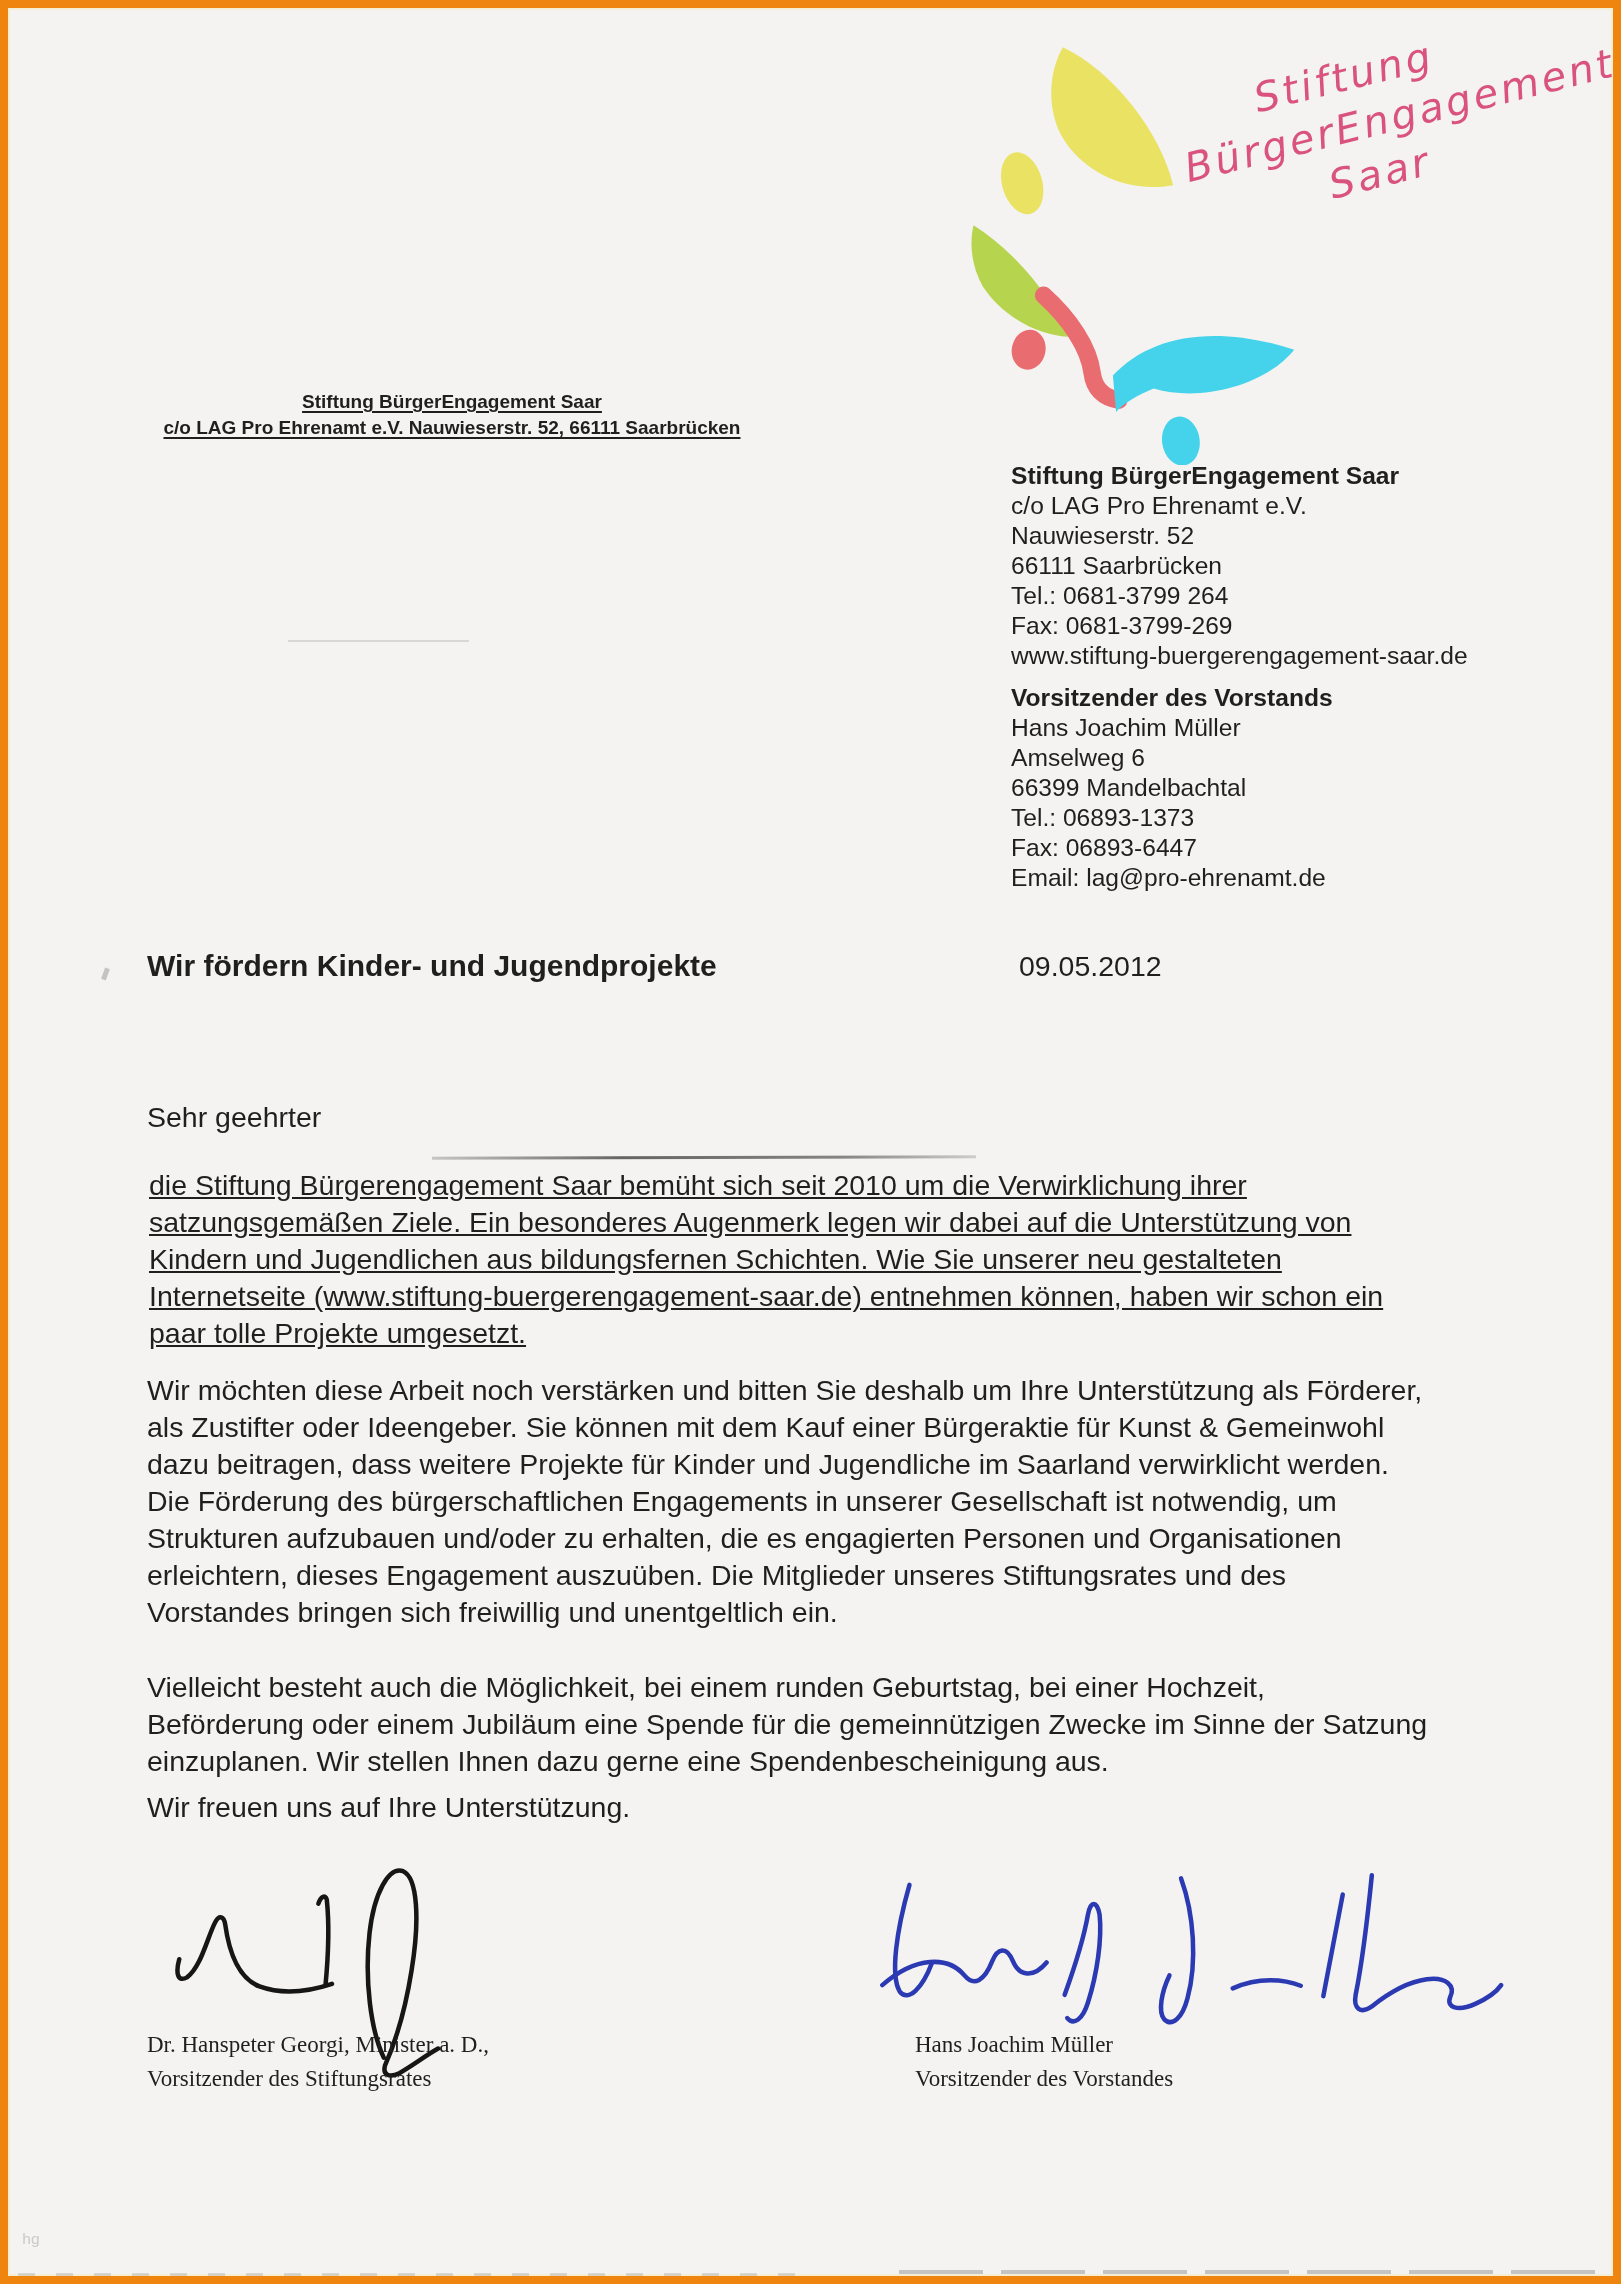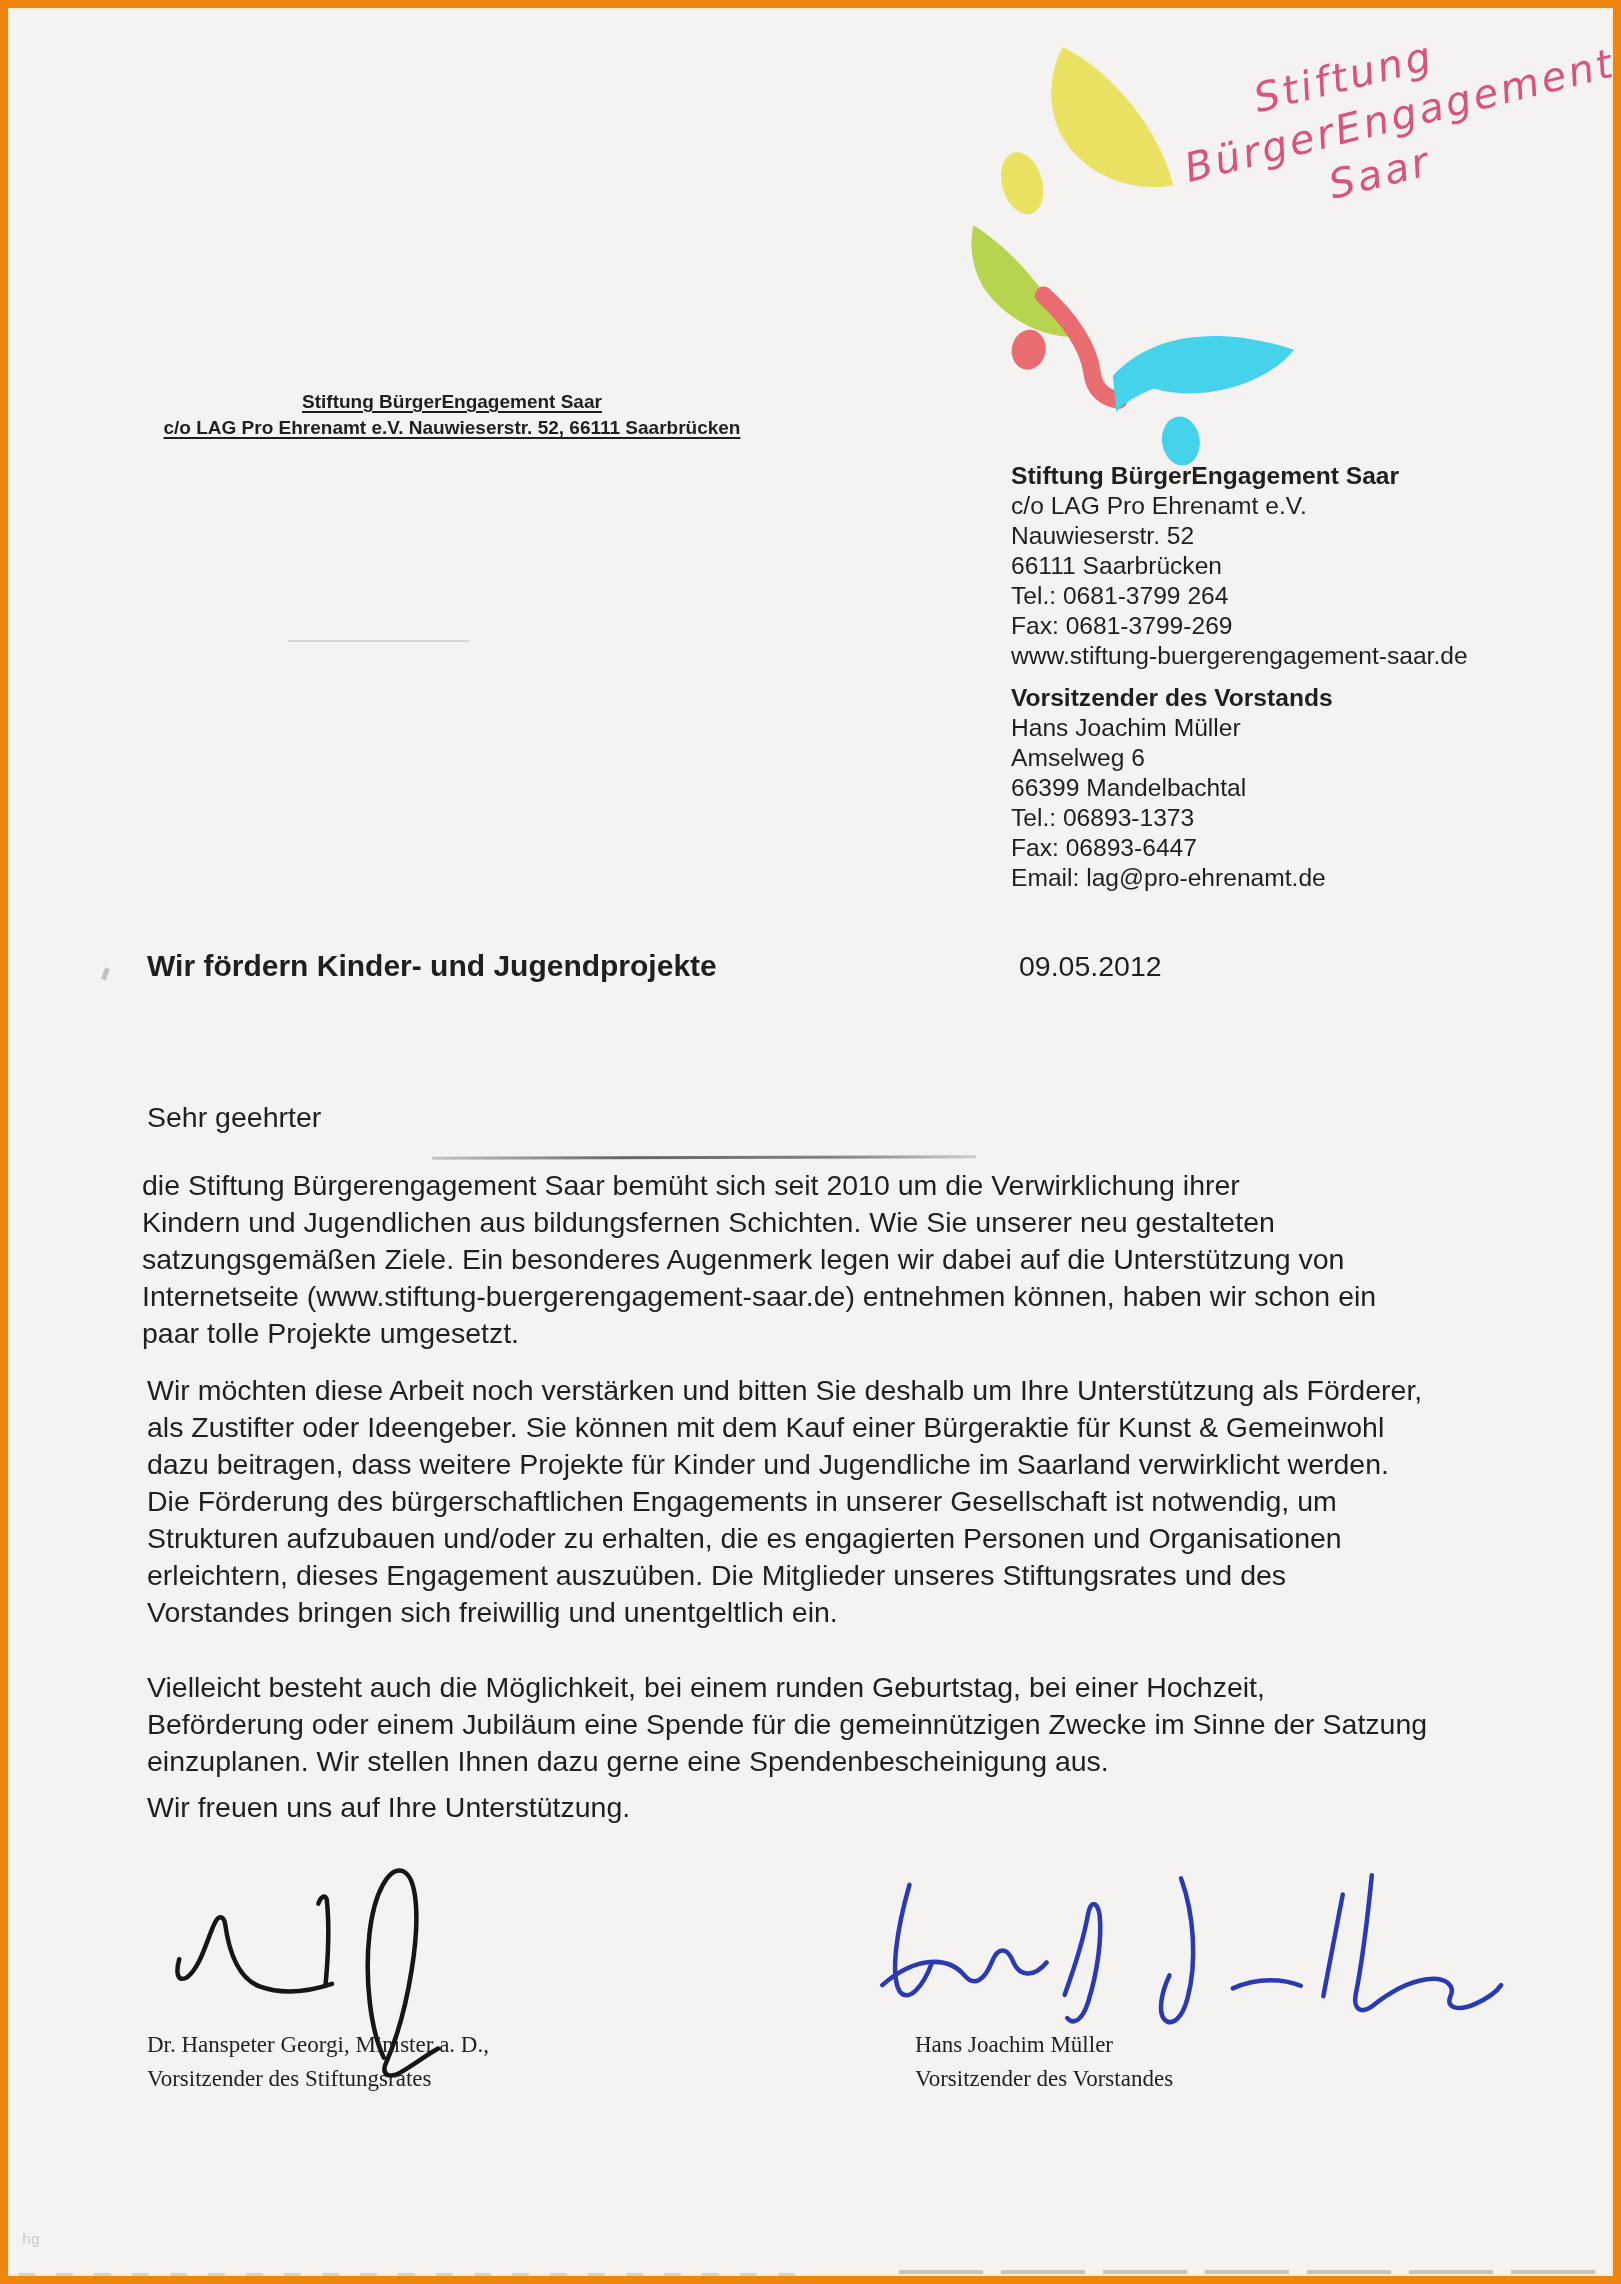--- a/index.html
+++ b/index.html
@@ -116,24 +116,24 @@
 
   <div class="abs subject line">Wir fördern Kinder- und Jugendprojekte</div>
   <div class="abs date line">09.05.2012</div>
 
   <div class="abs salutation line">Sehr geehrter</div>
 
   <div class="abs redact-line"></div>
   <div class="abs artifact-line2"></div>
   <div class="abs subject-tick"></div>
 
-  <div class="abs para" style="left:134px;top:1159px;">
+  <div class="abs para" style="left:141px;top:1159px;text-decoration:underline;">
     <div class="line">die Stiftung Bürgerengagement Saar bemüht sich seit 2010 um die Verwirklichung ihrer</div>
+    <div class="line">satzungsgemäßen Ziele. Ein besonderes Augenmerk legen wir dabei auf die Unterstützung von</div>
     <div class="line">Kindern und Jugendlichen aus bildungsfernen Schichten. Wie Sie unserer neu gestalteten</div>
-    <div class="line">satzungsgemäßen Ziele. Ein besonderes Augenmerk legen wir dabei auf die Unterstützung von</div>
     <div class="line">Internetseite (www.stiftung-buergerengagement-saar.de) entnehmen können, haben wir schon ein</div>
     <div class="line">paar tolle Projekte umgesetzt.</div>
   </div>
 
   <div class="abs para" style="left:139px;top:1364px;">
     <div class="line">Wir möchten diese Arbeit noch verstärken und bitten Sie deshalb um Ihre Unterstützung als Förderer,</div>
     <div class="line">als Zustifter oder Ideengeber. Sie können mit dem Kauf einer Bürgeraktie für Kunst &amp; Gemeinwohl</div>
     <div class="line">dazu beitragen, dass weitere Projekte für Kinder und Jugendliche im Saarland verwirklicht werden.</div>
     <div class="line">Die Förderung des bürgerschaftlichen Engagements in unserer Gesellschaft ist notwendig, um</div>
     <div class="line">Strukturen aufzubauen und/oder zu erhalten, die es engagierten Personen und Organisationen</div>

